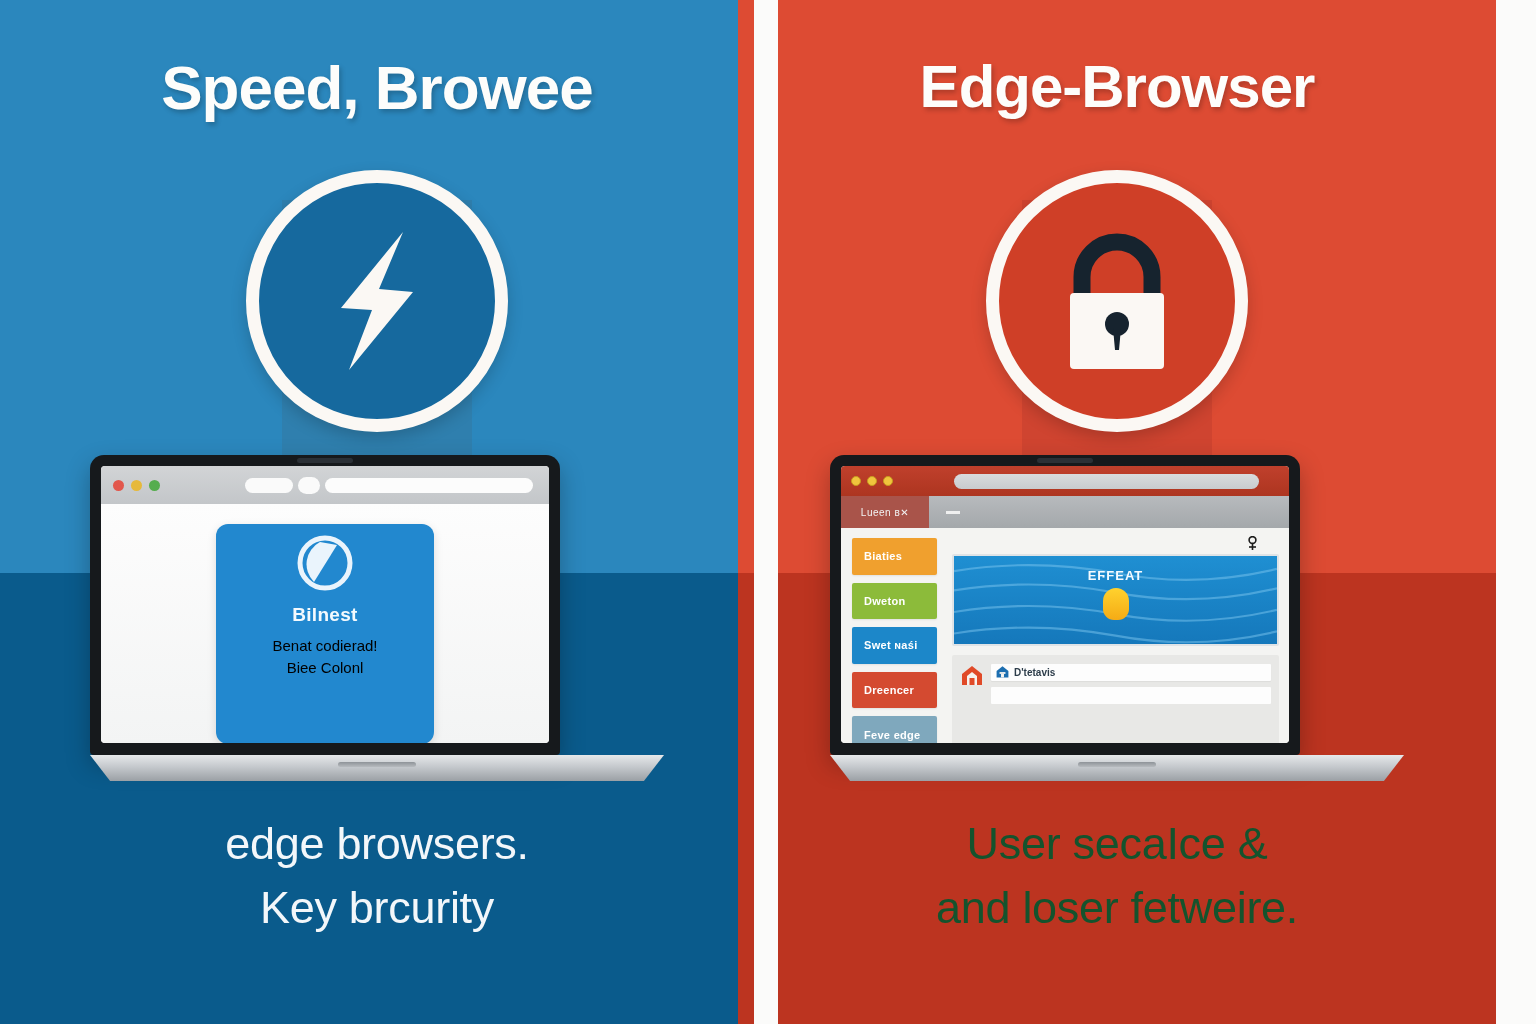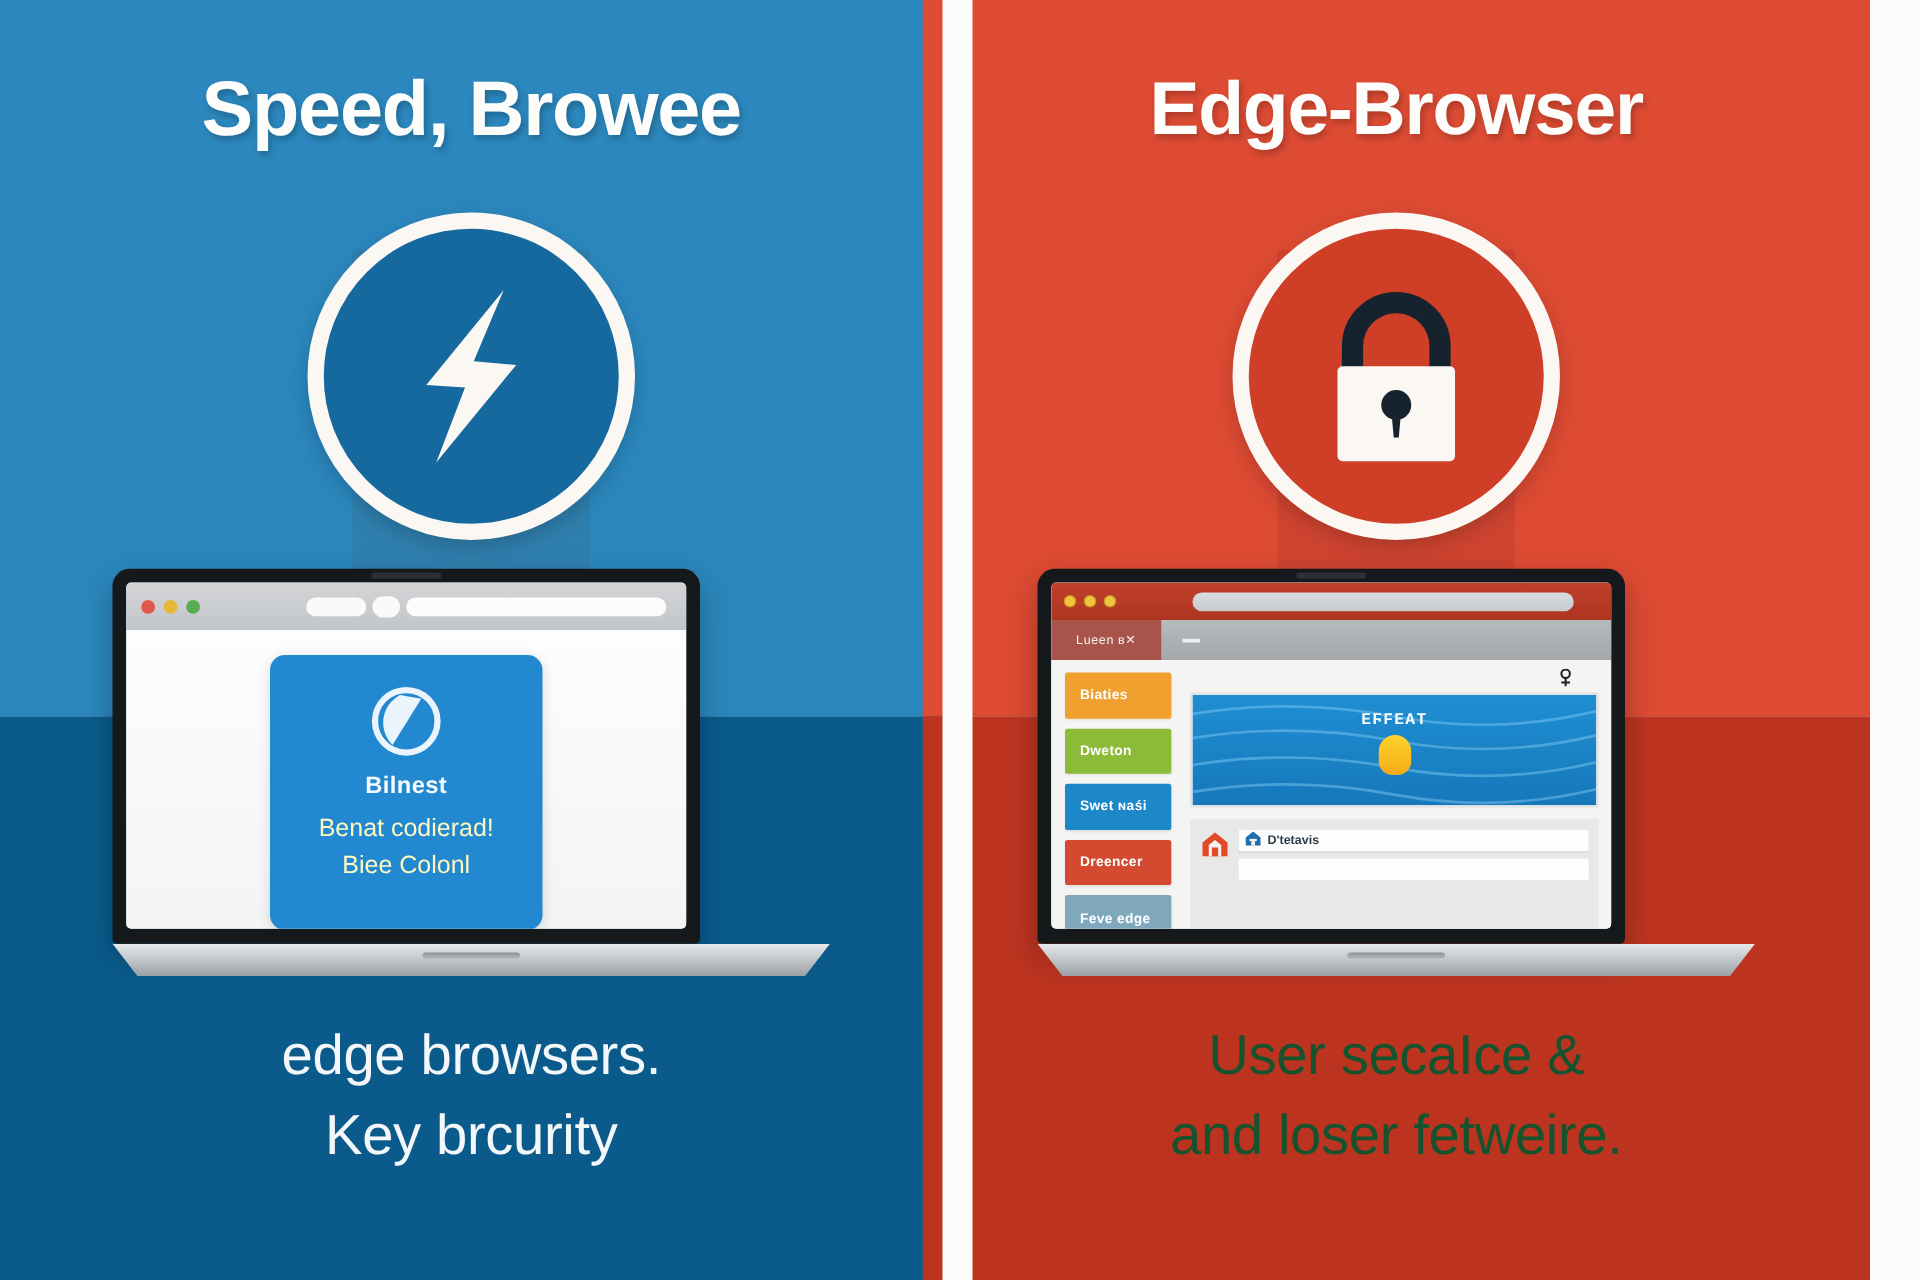--- a/index.html
+++ b/index.html
@@ -100,29 +100,29 @@
 
   .left-body {
     height:calc(100% - 38px);
     background:linear-gradient(180deg,#fdfdfd 0%,#f3f4f4 100%);
     display:flex; align-items:flex-start; justify-content:center; padding-top:20px;
   }
   .blue-card {
     width:218px; height:220px; border-radius:12px;
     background:#2288cf;
     display:flex; flex-direction:column; align-items:center;
-    padding-top:24px;
+    padding-top:10px;
     box-shadow:0 3px 10px rgba(0,0,0,0.13);
   }
   .card-logo { width:58px; height:58px; margin-bottom:12px; }
   .card-title {
     color:#f4fafe; font-size:19px; font-weight:bold; letter-spacing:0.3px;
     margin-bottom:9px;
   }
-  .card-line { color:#fef9c3; font-size:20px; line-height:1.45; }
+  .card-line { color:#000000; font-size:15px; line-height:1.45; }
 
   
   .chrome-right {
     height:30px; background:linear-gradient(180deg,#c0402c 0%,#ad3520 100%);
     display:flex; align-items:center; padding:0 10px; gap:6px;
   }
   .dot-amber { background:#f0c53d; width:10px; height:10px; border-radius:50%; border:1px solid #c79b20; }
   .chrome-right .url-bar {
     flex:1; height:15px; border-radius:8px; margin-left:55px; margin-right:20px;
     background:linear-gradient(180deg,#d9dbdd,#c8cbce);
@@ -151,21 +151,21 @@
   .rb-topline { height:18px; display:flex; justify-content:flex-end; align-items:center; padding-right:20px; }
   .hero {
     height:92px; border-radius:2px; position:relative; overflow:hidden;
     background:linear-gradient(180deg,#1f8fd2 0%,#1578bb 100%);
     border:2px solid #dfe3e6;
     display:flex; flex-direction:column; align-items:center; padding-top:12px;
   }
   .hero .waves { position:absolute; inset:0; opacity:0.5; }
   .hero-title {
     position:relative; color:#f4fbff; font-size:13px; font-weight:bold;
-    letter-spacing:1px; z-index:2;font-family:Liberation Mono, monospace;
+    letter-spacing:1px; z-index:2;
   }
   .hero-blob {
     position:relative; z-index:2; margin-top:5px;
     width:26px; height:32px; border-radius:13px 13px 11px 11px;
     background:linear-gradient(180deg,#ffd22e 0%,#f5ab15 100%);
   }
   .rb-lower {
     margin-top:9px; background:#e8e8e6; border-radius:2px;
     flex:1; display:flex; padding:9px 8px 0 9px; gap:8px;
   }

